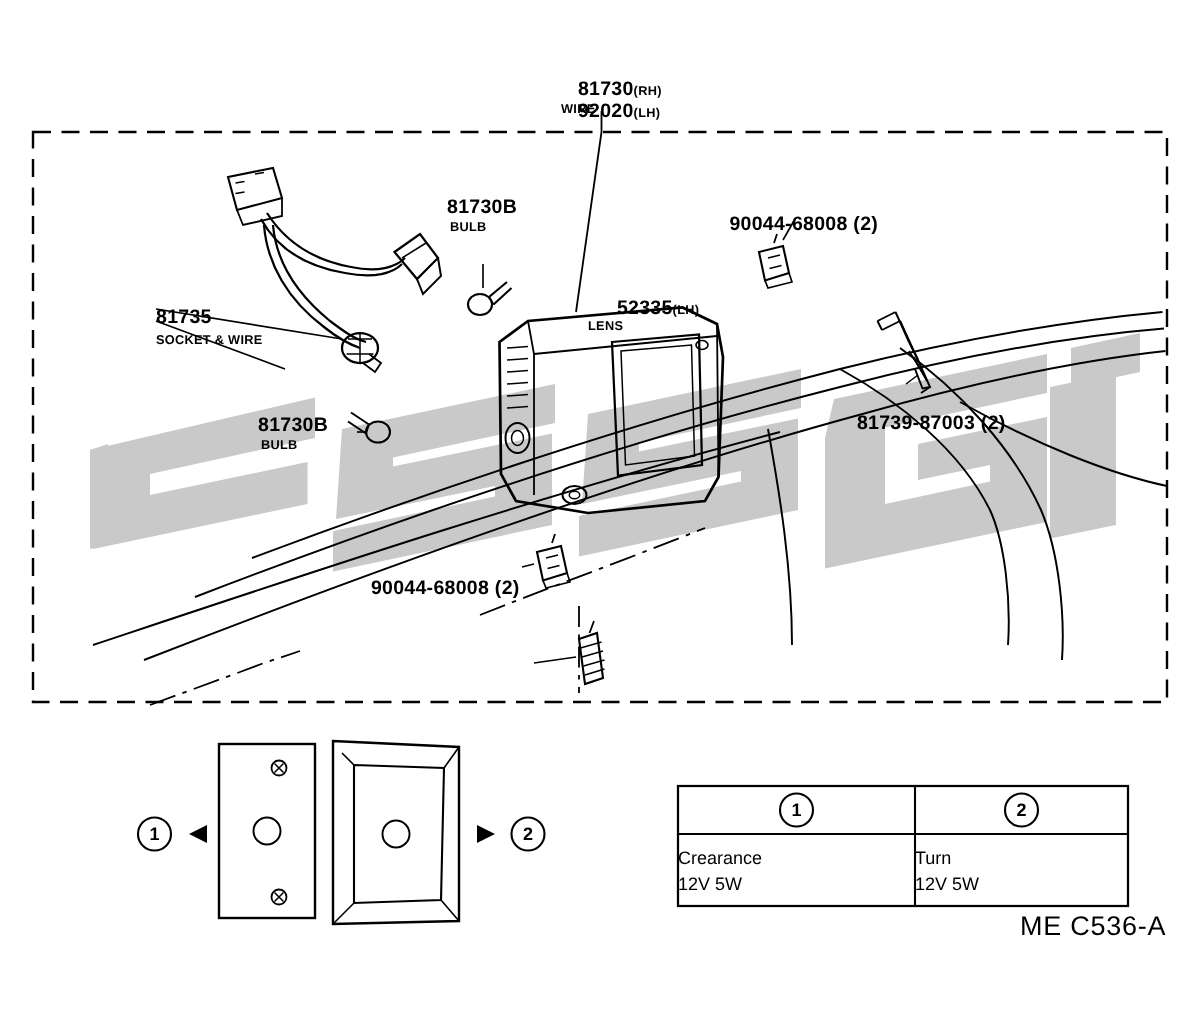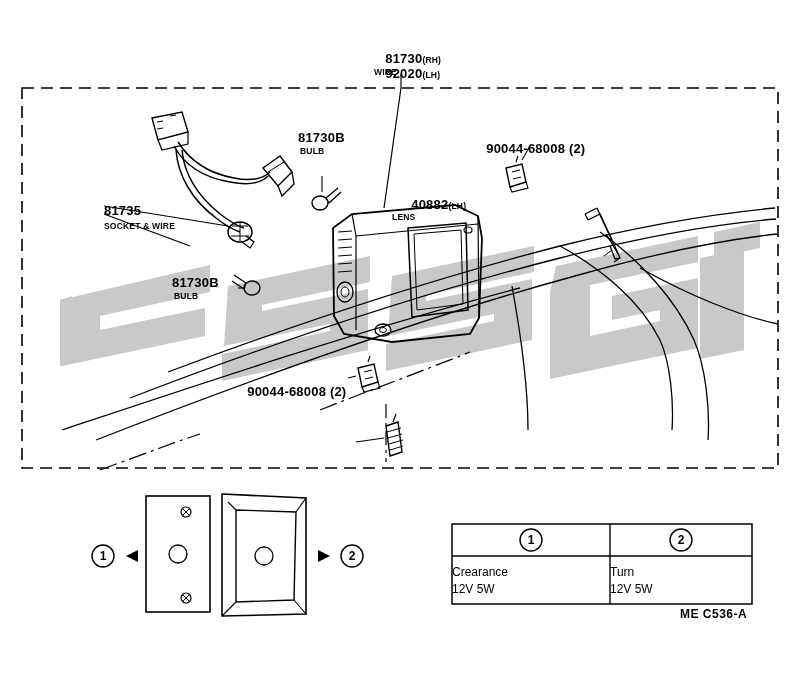--- a/index.html
+++ b/index.html
@@ -40,22 +40,22 @@
   .part-sub {
     font-size: 8.5px;
     font-weight: bold;
     letter-spacing: 0.2px;
   }
   .tbl-cell {
     font-size: 12px;
     font-weight: normal;
   }
   .code-lbl {
-    font-size: 12px;
-    font-weight: bold;
+    font-size: 18px;
+    font-weight: normal;
     letter-spacing: 0.5px;
   }
   .circ-num {
     position: absolute;
     font-size: 12px;
     font-weight: bold;
     text-align: center;
     color: #000;
   }
   .wm {
@@ -243,30 +243,33 @@
   <div class="lbl part-sub" style="left:374px; top:68px;">WIRE</div>
 
   <div class="lbl part-no" style="left:298px; top:131px;">81730B</div>
   <div class="lbl part-sub" style="left:300px; top:147px;">BULB</div>
 
   <div class="lbl part-no" style="left:471px; top:128px;">
     <span>90044-68008</span><span> (2)</span>
   </div>
 
   <div class="lbl part-no" style="left:396px; top:184px;">
-    <span>40882</span><span class="part-sub">(LH)</span>
+    <span>52335</span><span class="part-sub">(LH)</span>
   </div>
   <div class="lbl part-sub" style="left:392px; top:199px;margin-top:14px;">LENS</div>
 
   <div class="lbl part-no" style="left:104px; top:204px;">81735</div>
   <div class="lbl part-sub" style="left:104px; top:222px;">SOCKET &amp; WIRE</div>
 
   <div class="lbl part-no" style="left:172px; top:276px;">81730B</div>
   <div class="lbl part-sub" style="left:174px; top:292px;">BULB</div>
 
+  <div class="lbl part-no" style="left:556px; top:261px;">
+    <span>81739-87003</span><span> (2)</span>
+  </div>
 
   <div class="lbl part-no" style="left:232px; top:371px;">
     <span>90044-68008</span><span> (2)</span>
   </div>
 
 
   <div class="circ-num" style="left:93px; top:549px; width:20px;">1</div>
   <div class="circ-num" style="left:342px; top:549px; width:20px;">2</div>
 
   <div class="circ-num" style="left:521px; top:533px; width:20px;">1</div>

